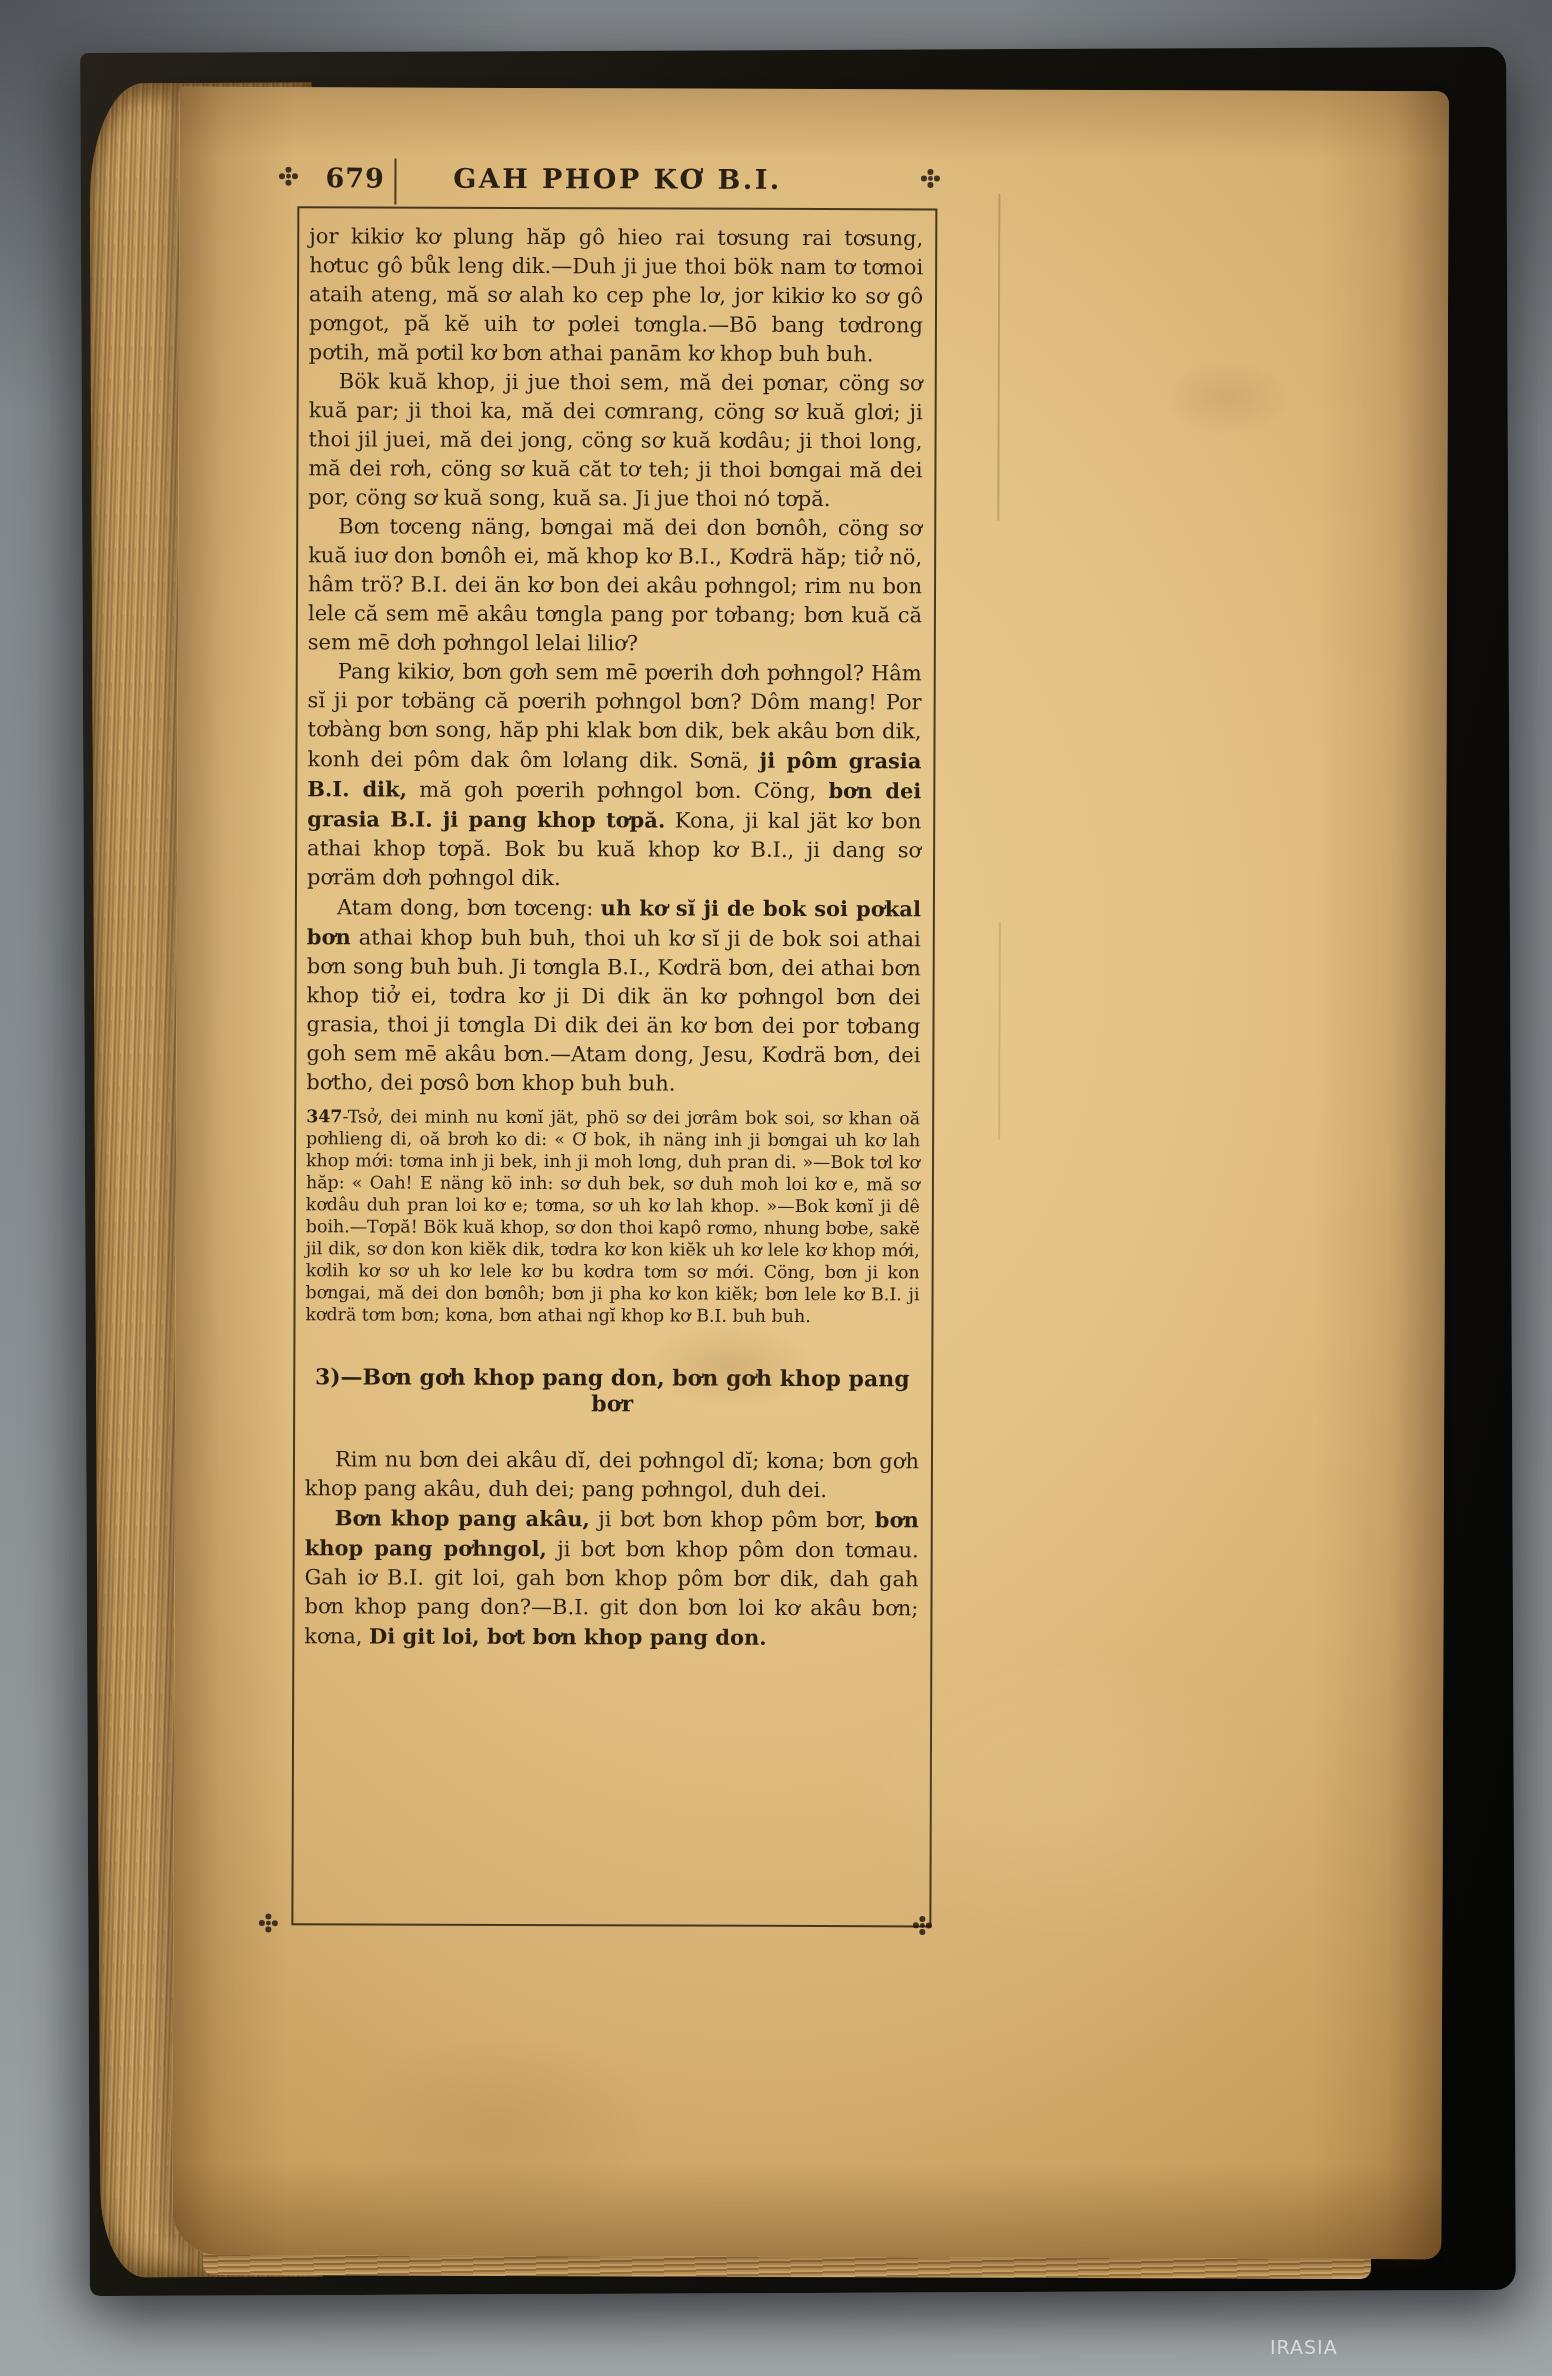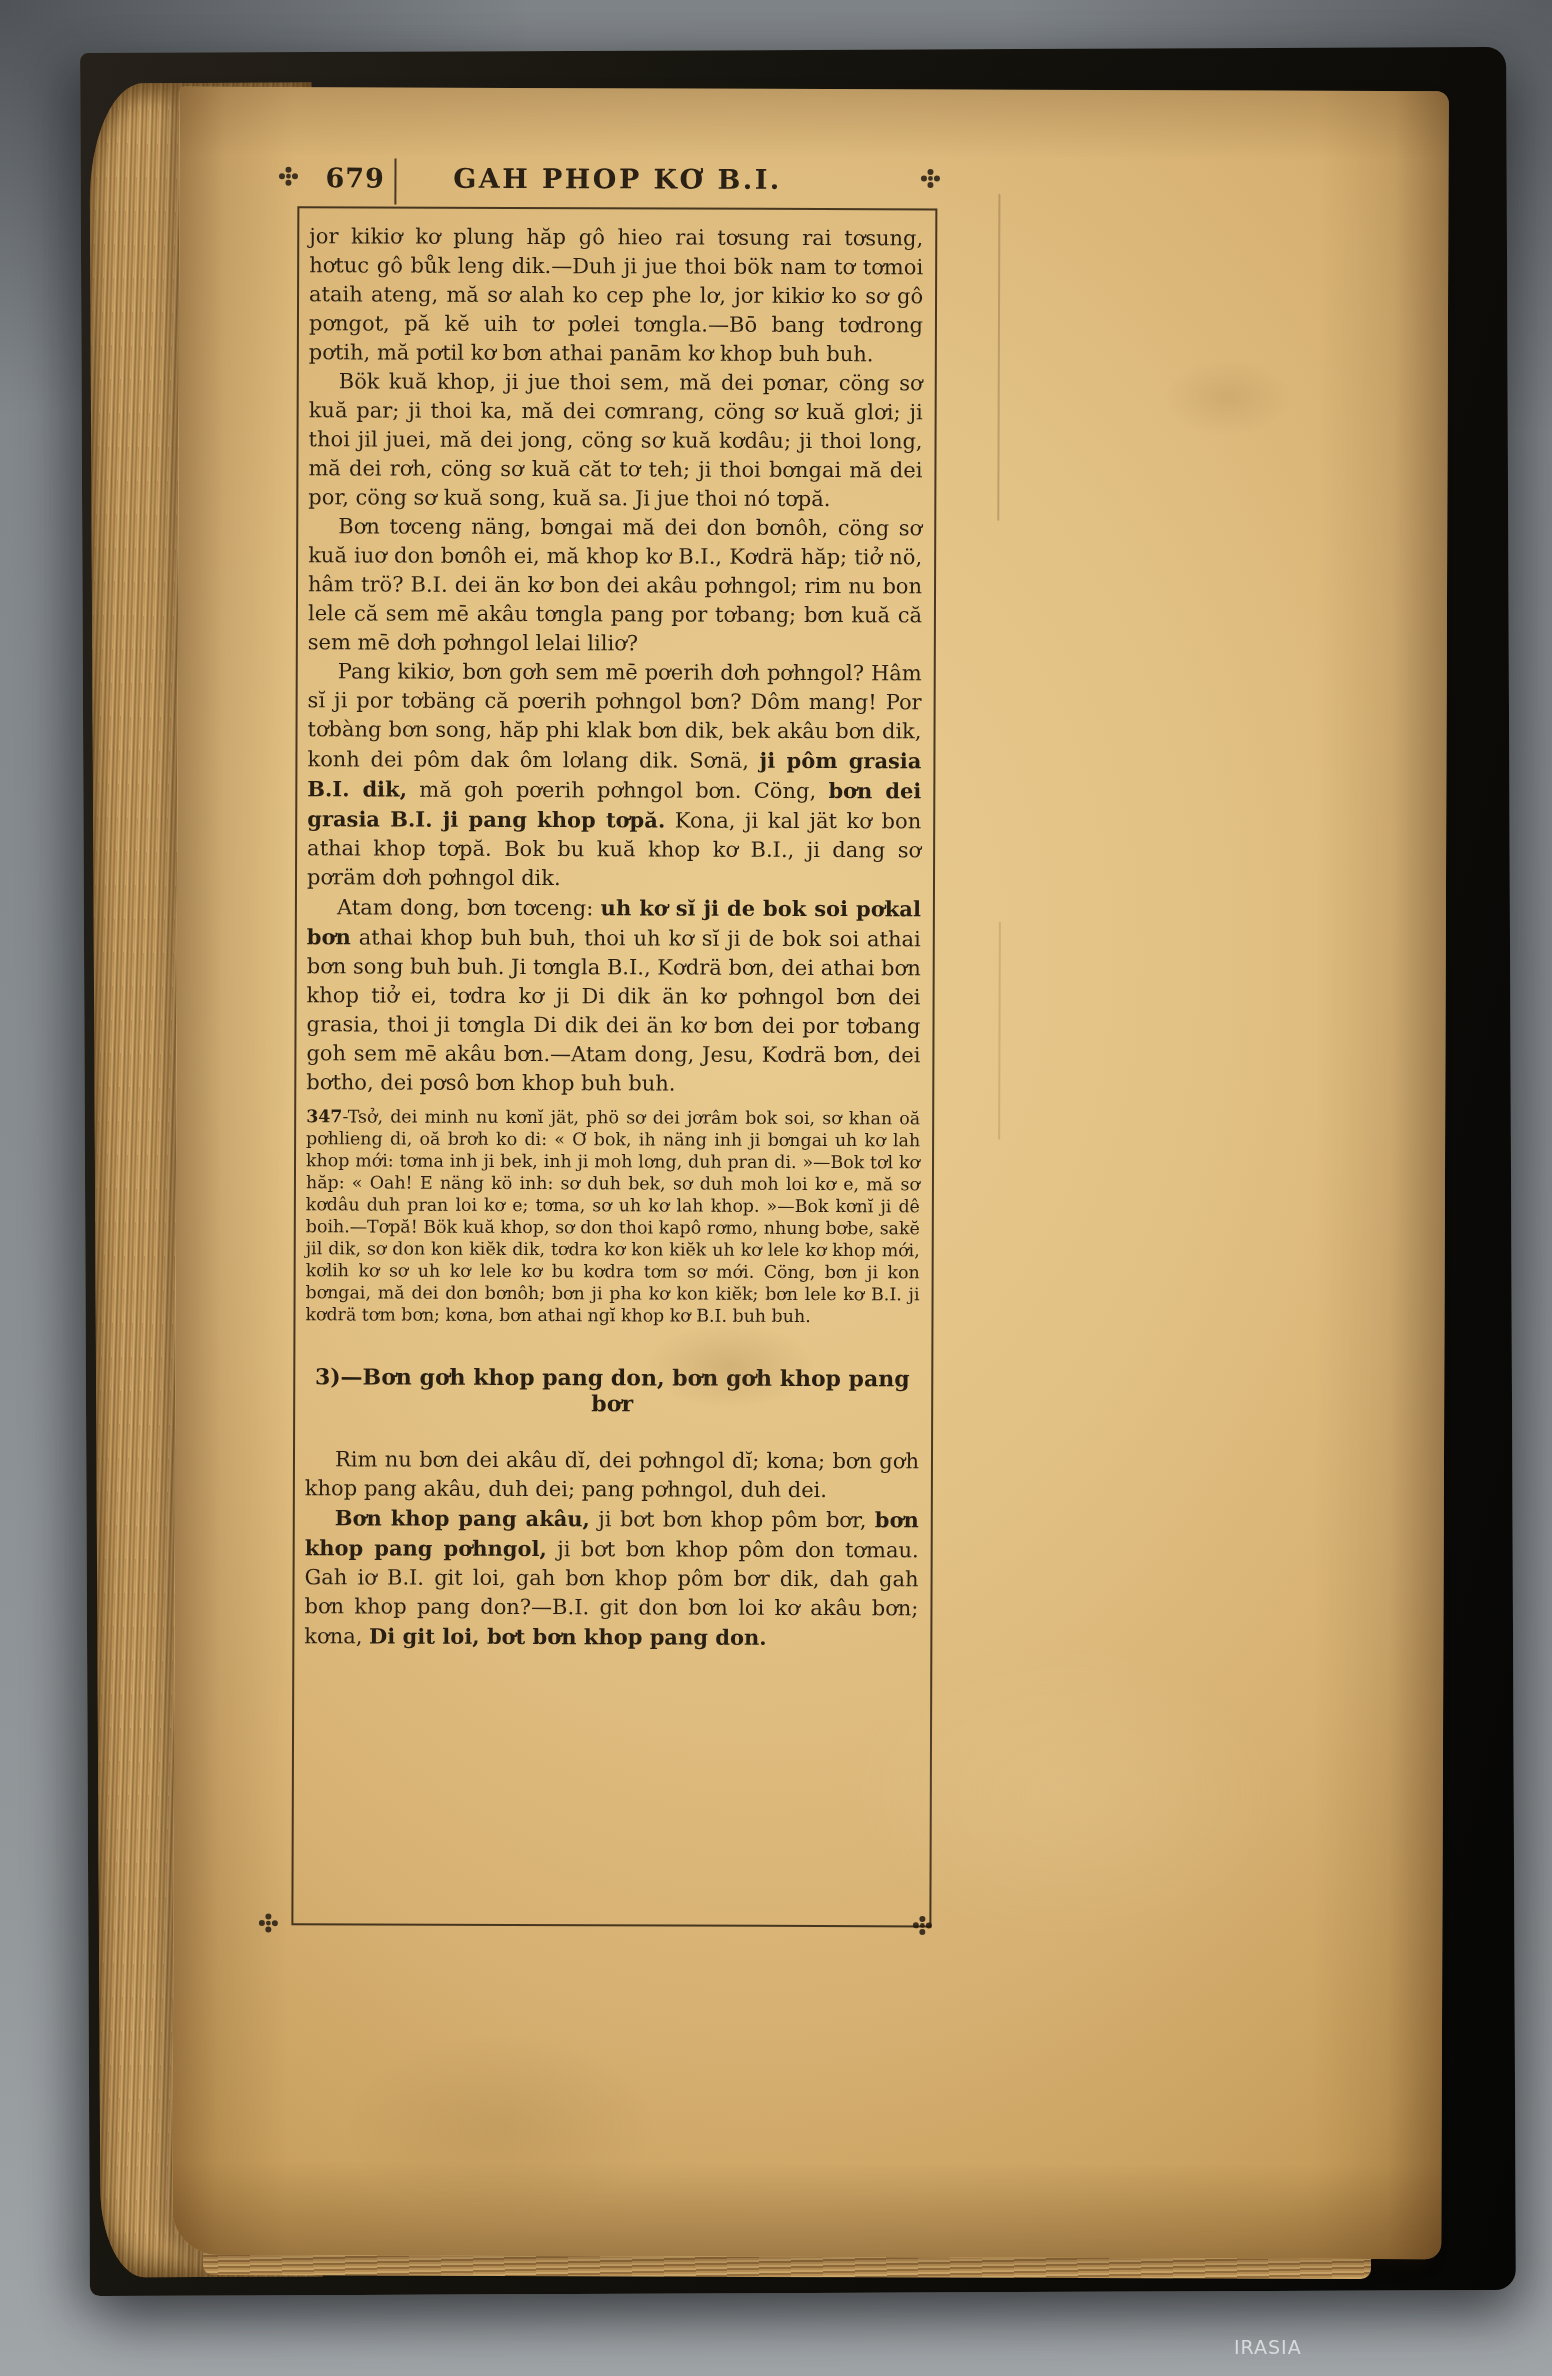--- a/index.html
+++ b/index.html
@@ -80,21 +80,21 @@
   .text-column p{margin:0;text-align:justify;}
   p.body{font-size:21px;line-height:29px;}
   p.body.indent{text-indent:30px;}
   p.footnote{margin-top:8px;font-size:17.4px;line-height:22px;}
   .bold{font-weight:bold;}
   h3.subheading{
     margin:38px 0 30px;text-align:center;
     font-size:22px;font-weight:bold;color:#281e11;
   }
   .watermark{
-    position:absolute;left:1234px;top:2336px;
+    position:absolute;left:1270px;top:2336px;
     font-family:"DejaVu Sans", sans-serif;font-size:19px;letter-spacing:1px;
     color:#d7dbdd;
   }
 </style>
 </head>
 <body>
 
 <div style="position:absolute;inset:0;">
 
   <div class="book-cover"></div>

